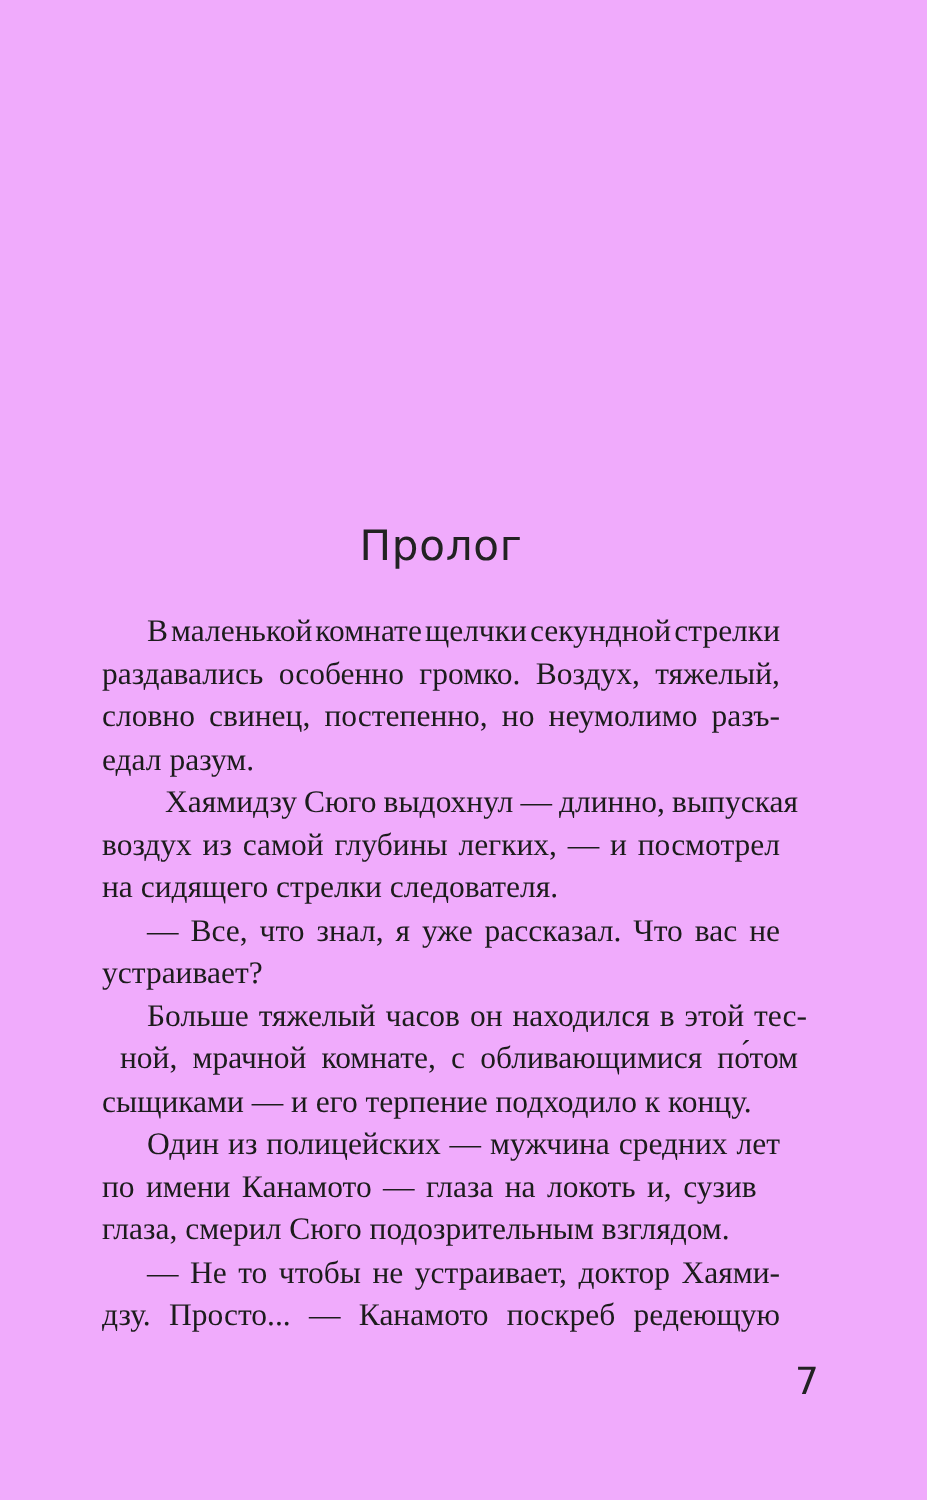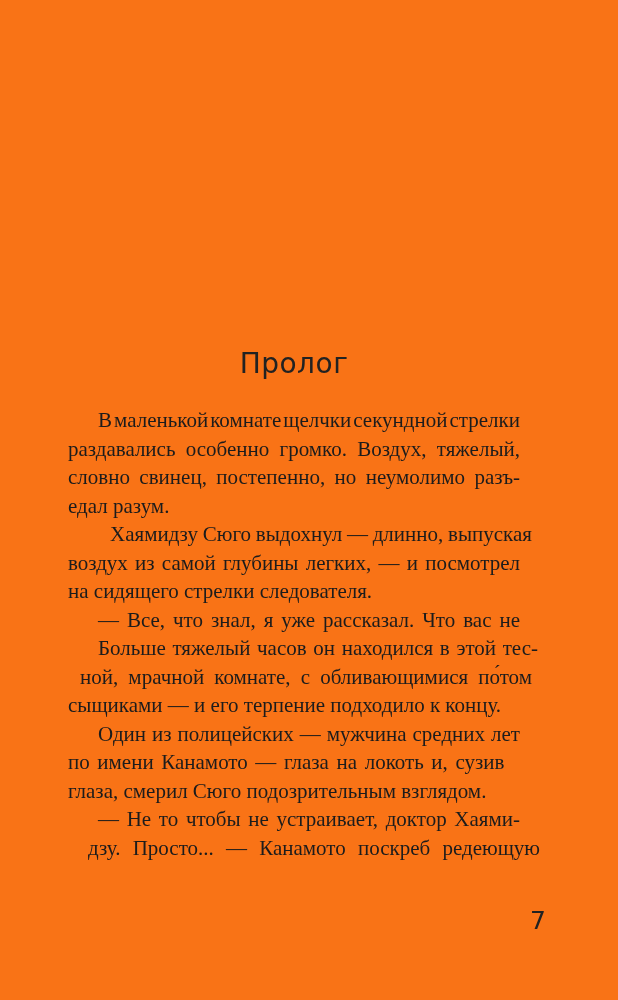--- a/index.html
+++ b/index.html
@@ -4,21 +4,21 @@
 <style>
   html, body {
     margin: 0;
     padding: 0;
     background: #ffffff;
   }
   .page {
     position: relative;
     width: 618px;
     height: 1000px;
-    background: #f97316;
+    background: #f0abfc;
     overflow: hidden;
     color: #1c1c1c;
   }
   .chapter-title {
     position: absolute;
     left: 68px;
     top: 347px;
     width: 452px;
     text-align: center;
     font-family: "DejaVu Sans", "Liberation Sans", sans-serif;
@@ -64,24 +64,25 @@
 
   <div class="body-text">
       <div class="line indent"><span style="word-spacing: -3.22187px;">В маленькой комнате щелчки секундной стрелки</span></div>
       <div class="line"><span style="word-spacing: 5px;">раздавались особенно громко. Воздух, тяжелый,</span></div>
       <div class="line"><span style="word-spacing: 4.15625px;">словно свинец, постепенно, но неумолимо разъ-</span></div>
       <div class="line"><span>едал разум.</span></div>
       <div class="line indent"><span style="word-spacing: -0.515625px; margin-left: 12px;">Хаямидзу Сюго выдохнул — длинно, выпуская</span></div>
       <div class="line"><span style="word-spacing: 1.95982px;">воздух из самой глубины легких, — и посмотрел</span></div>
       <div class="line"><span>на сидящего стрелки следователя.</span></div>
       <div class="line indent"><span style="word-spacing: 2.70312px;">— Все, что знал, я уже рассказал. Что вас не</span></div>
+      <div class="line"><span>устраивает?</span></div>
       <div class="line indent"><span style="word-spacing: 1.38393px;">Больше тяжелый часов он находился в этой тес-</span></div>
       <div class="line"><span style="word-spacing: 4.88125px; margin-left: 12px;">ной, мрачной комнате, с обливающимися по́том</span></div>
       <div class="line"><span>сыщиками — и его терпение подходило к концу.</span></div>
       <div class="line indent"><span style="word-spacing: 0.71875px;">Один из полицейских — мужчина средних лет</span></div>
       <div class="line"><span style="word-spacing: 2.3418px;">по имени Канамото — глаза на локоть и, сузив</span></div>
       <div class="line"><span>глаза, смерил Сюго подозрительным взглядом.</span></div>
       <div class="line indent"><span style="word-spacing: 2.41741px;">— Не то чтобы не устраивает, доктор Хаями-</span></div>
-      <div class="line"><span style="word-spacing: 6.94688px; margin-left: 20px;">дзу. Просто... — Канамото поскреб редеющую</span></div>
+      <div class="line"><span style="word-spacing: 6.94688px;">дзу. Просто... — Канамото поскреб редеющую</span></div>
     </div>
 
   <div class="page-number">7</div>
 </div>
 
 </body></html>

